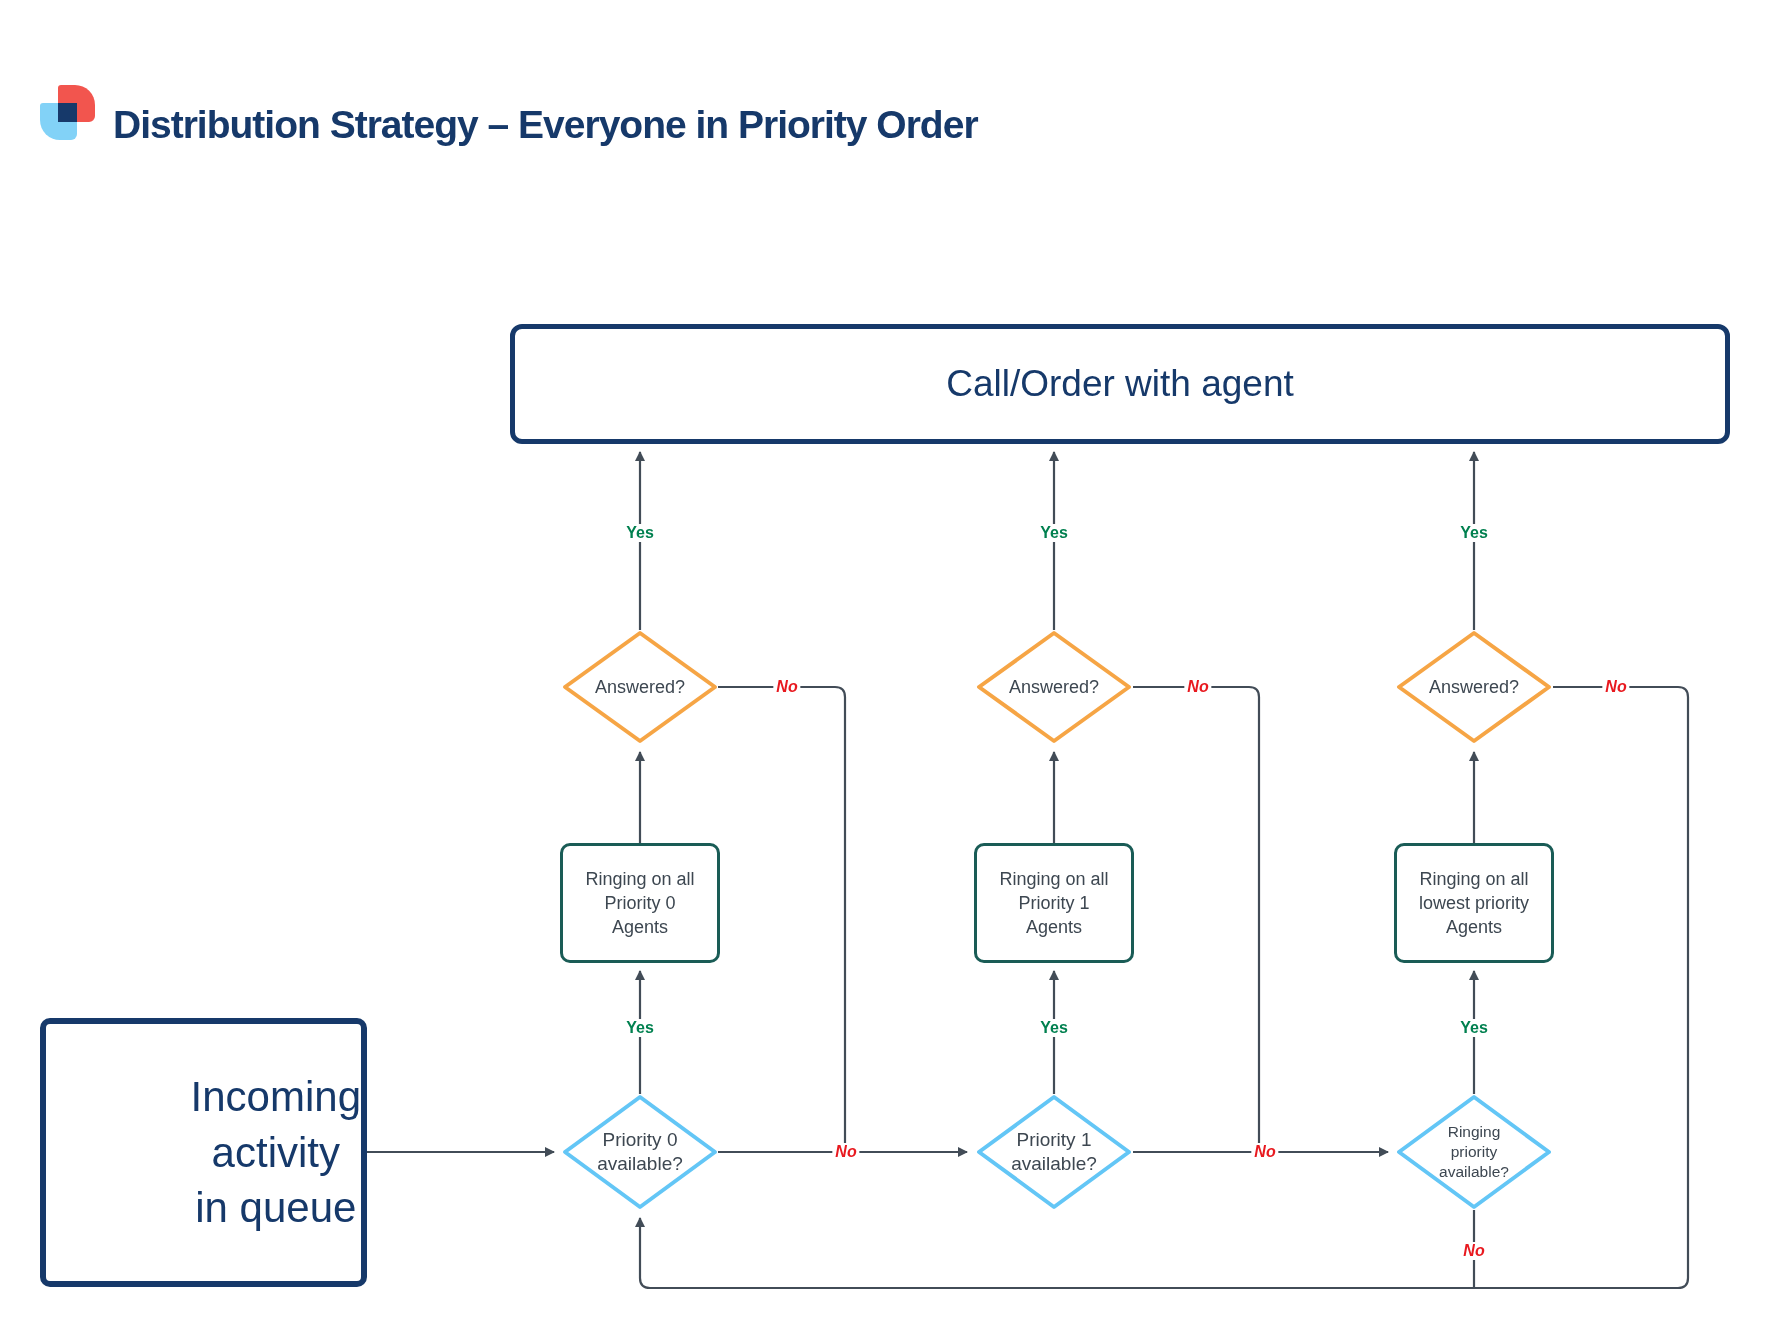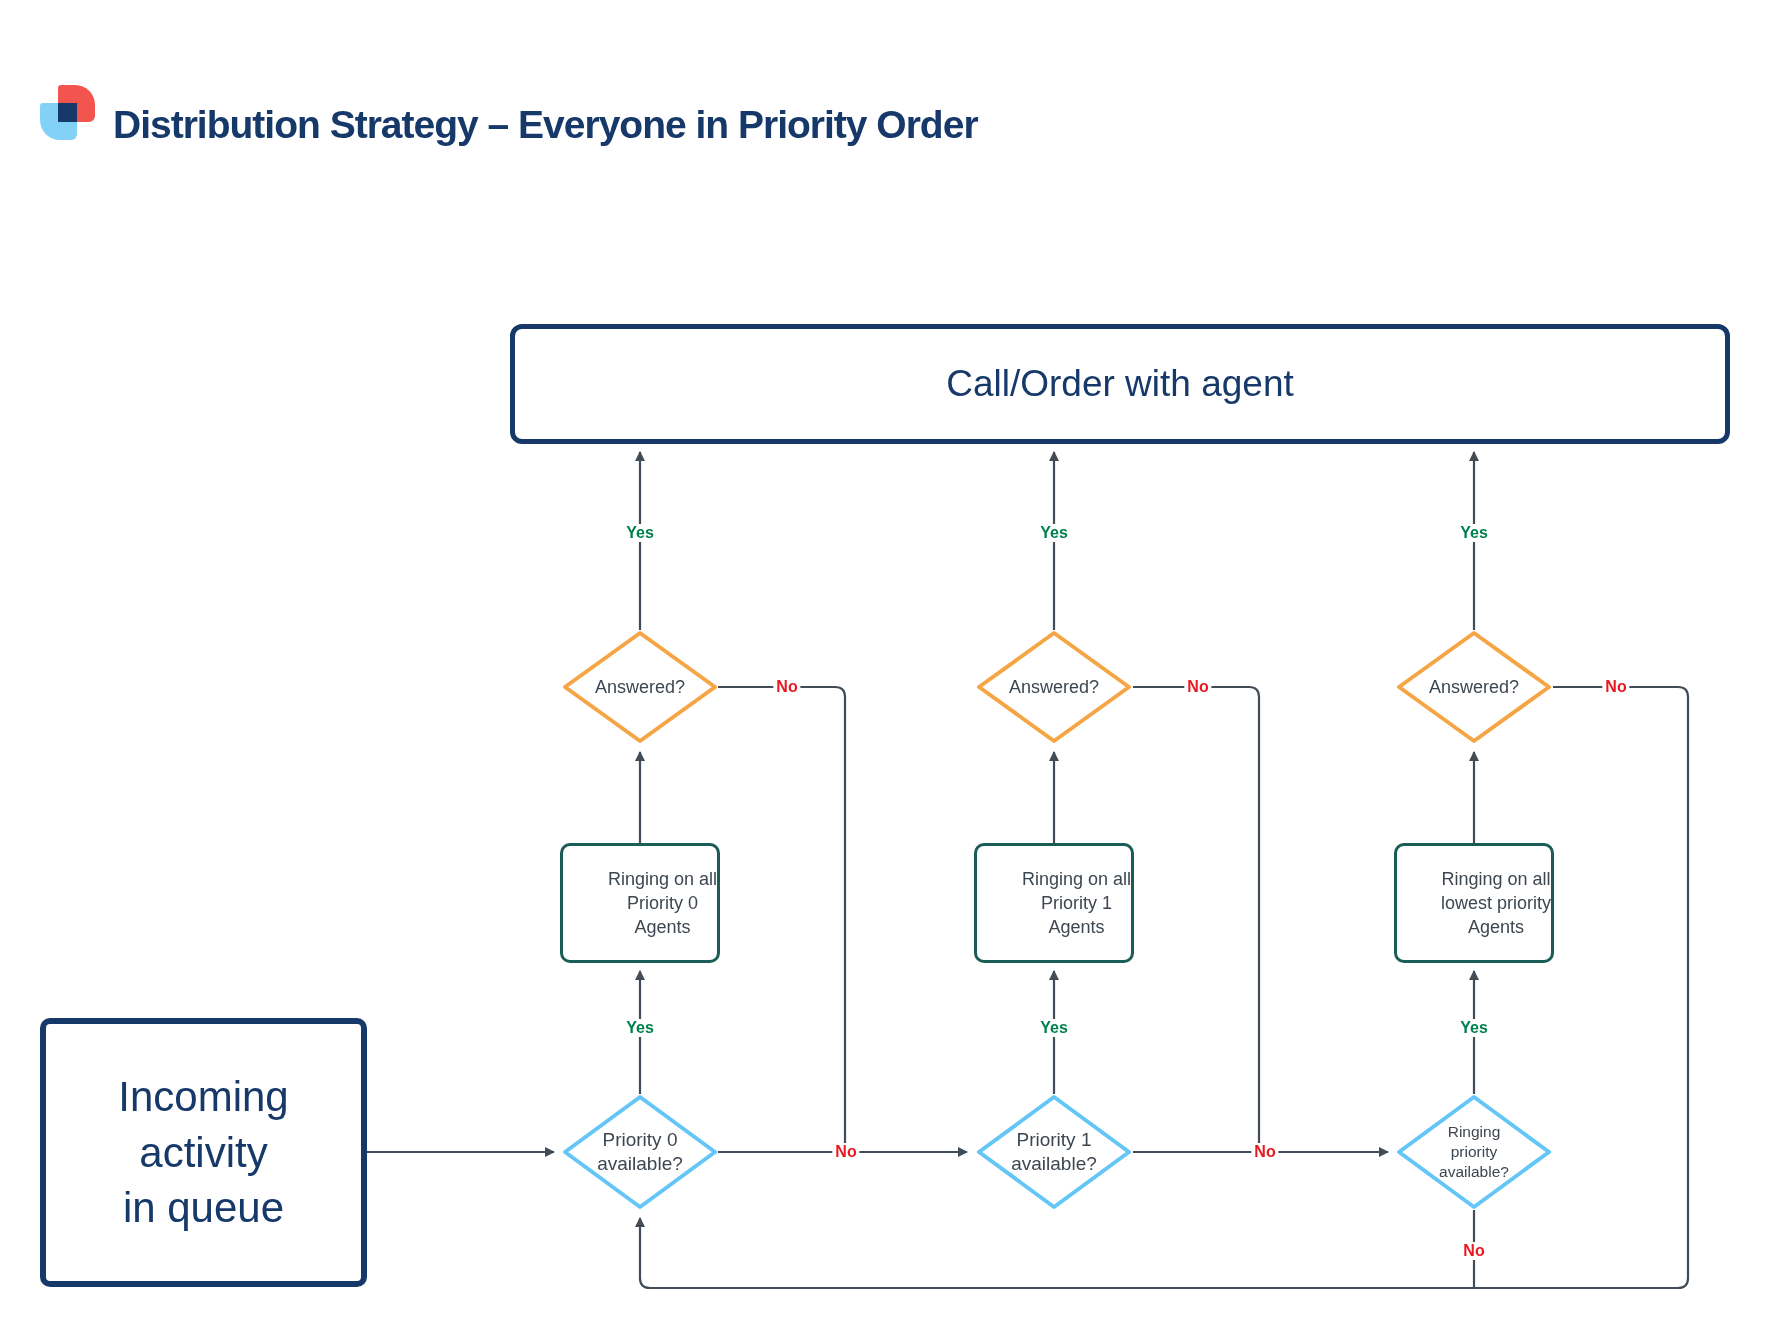--- a/index.html
+++ b/index.html
@@ -26,41 +26,41 @@
   svg.connectors path{fill:none;stroke:var(--line);stroke-width:2.2px;}
   #ah path{fill:var(--line);stroke:none;}
 
   
   .node{position:absolute;box-sizing:border-box;background:#fff;border-style:solid;
         display:flex;align-items:center;justify-content:center;text-align:center;
         white-space:pre-line;}
   .callchat{left:510px;top:324px;width:1220px;height:120px;border:5px solid var(--navy);
             border-radius:12px;color:var(--navy);font-size:37px;}
   .incoming{left:40px;top:1018px;width:327px;height:269px;border:6px solid var(--navy);
-            border-radius:10px;color:var(--navy);font-size:42px;line-height:1.33;}
+            border-radius:10px;color:var(--navy);font-size:42px;line-height:1.33;justify-content:flex-end;}
   .ringing{width:160px;height:120px;border:3px solid var(--teal);border-radius:10px;
-           color:var(--shapetext);font-size:18px;line-height:1.35;justify-content:flex-end;}
+           color:var(--shapetext);font-size:18px;line-height:1.35;}
   .ringing.c1{left:560px;top:843px;} .ringing.c2{left:974px;top:843px;} .ringing.c3{left:1394px;top:843px;}
 
   
   .diamond{position:absolute;}
   .diamond svg{position:absolute;left:0;top:0;width:100%;height:100%;overflow:visible;}
   .diamond polygon{fill:#ffffff;stroke-width:4;stroke-linejoin:round;}
   .answered polygon{stroke:var(--orange);}
   .priority polygon{stroke:var(--lightblue);}
   .dlabel{position:absolute;left:0;top:0;right:0;bottom:0;display:flex;align-items:center;
           justify-content:center;text-align:center;color:var(--shapetext);white-space:pre-line;}
   .answered .dlabel{font-size:18px;}
   .priority .dlabel{font-size:19px;line-height:1.25;}
   .priority.small .dlabel{font-size:15.5px;line-height:1.3;}
 
   
   .edge-label{position:absolute;transform:translate(-50%,-50%);font-weight:bold;font-size:16px;
               line-height:1;background:#ffffff;padding:1px 3px;white-space:nowrap;text-align:center;}
-  .yes{color:var(--green);} .no{color:var(--red);}
+  .yes{color:var(--green);} .no{color:var(--red);font-style:italic;}
 </style>
 </head>
 <body>
 
 <div class="canvas">
 
   <svg class="connectors">
     <defs>
       <marker id="ah" markerWidth="10" markerHeight="10" refX="9" refY="5" orient="auto" markerUnits="userSpaceOnUse">
         <path d="M0,0 L10,5 L0,10 z"></path>

